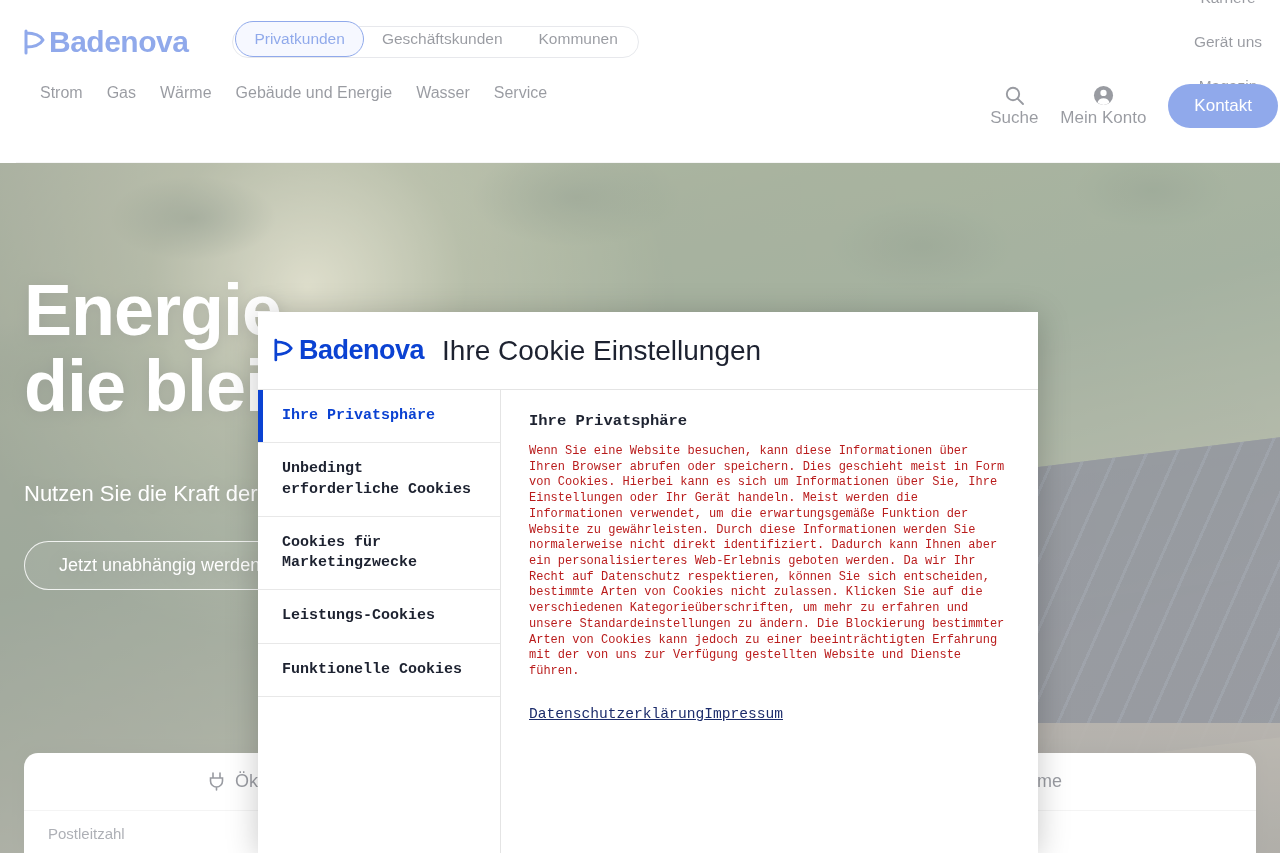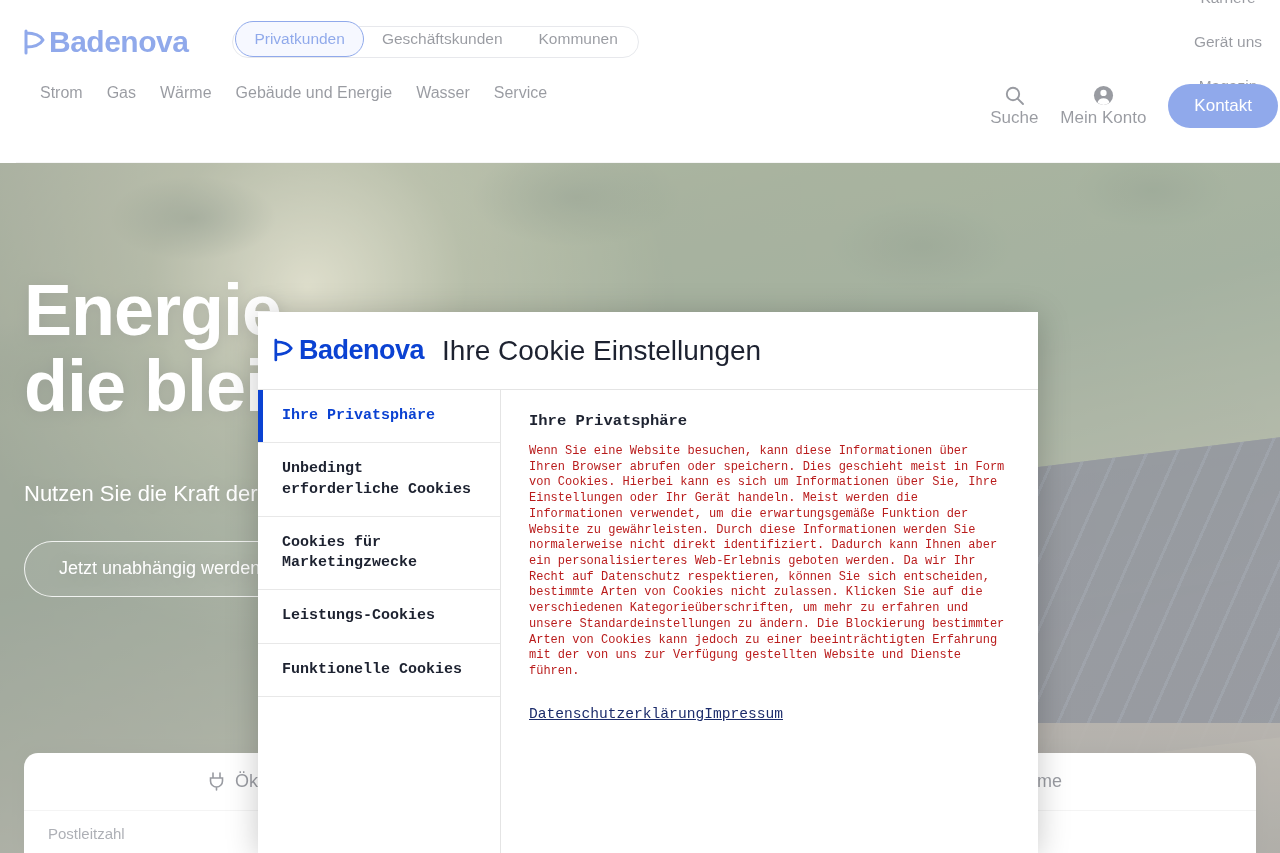--- a/index.html
+++ b/index.html
@@ -156,21 +156,21 @@
     font-size: 72px; line-height: 1.06; font-weight: bold;
     letter-spacing: -1px;
   }
   .hero-sub {
     margin-top: 56px;
     font-size: 22px; font-weight: 500;
   }
   .hero-cta {
     margin-top: 34px;
     display: inline-flex; align-items: center;
-    height: 56px; padding: 1px 34px;
+    height: 49px; padding: 1px 34px;
     border: 1px solid rgba(255,255,255,0.85);
     border-radius: 30px;
     font-size: 18px; color: #fff;
     cursor: pointer;
     background: rgba(255,255,255,0.06);
   }
 
   
   .tariff-card {
     position: absolute; left: 24px; bottom: 0;

